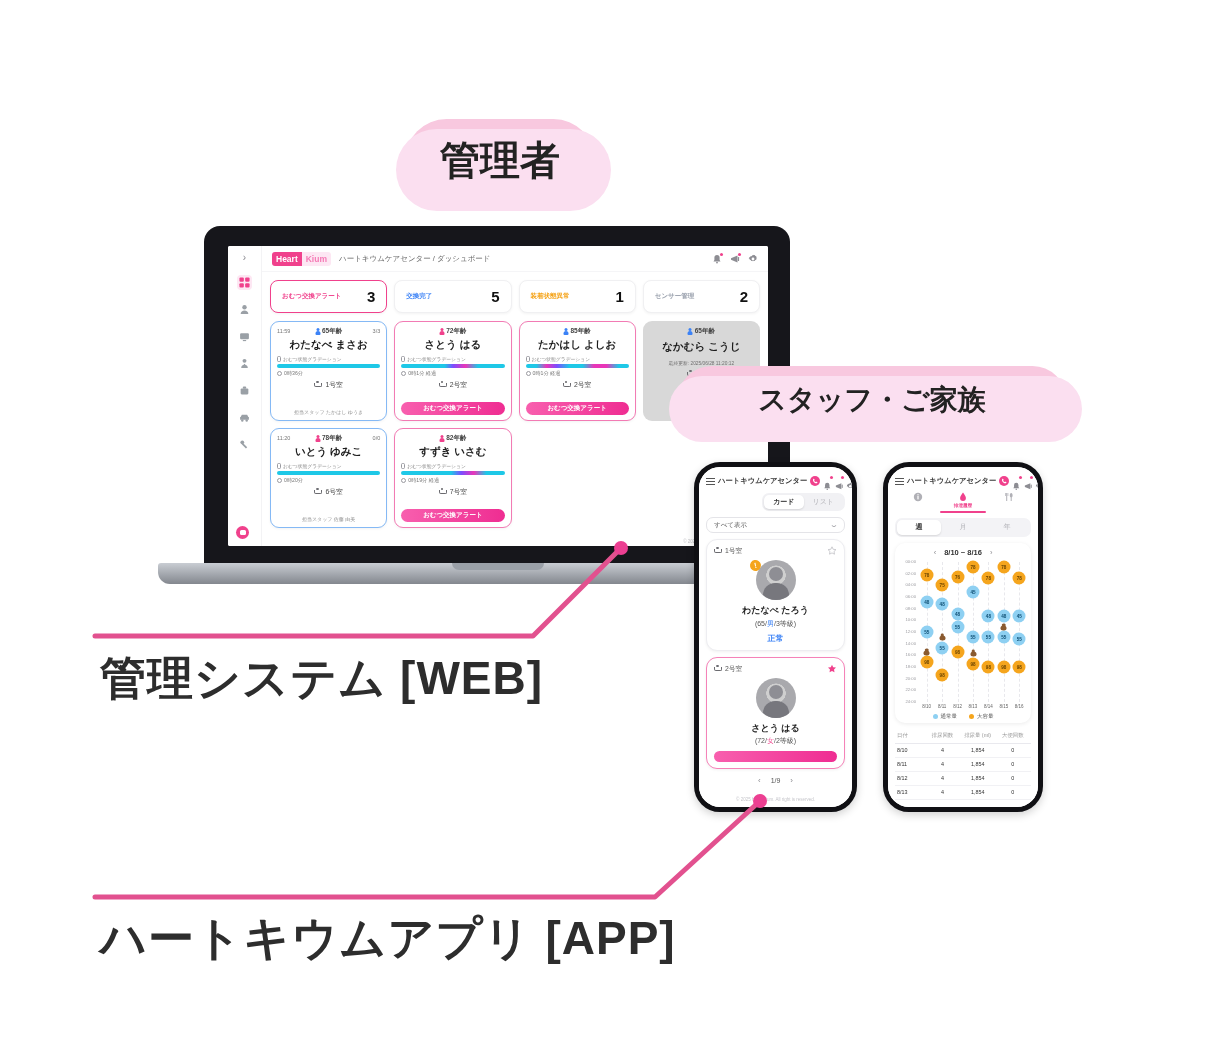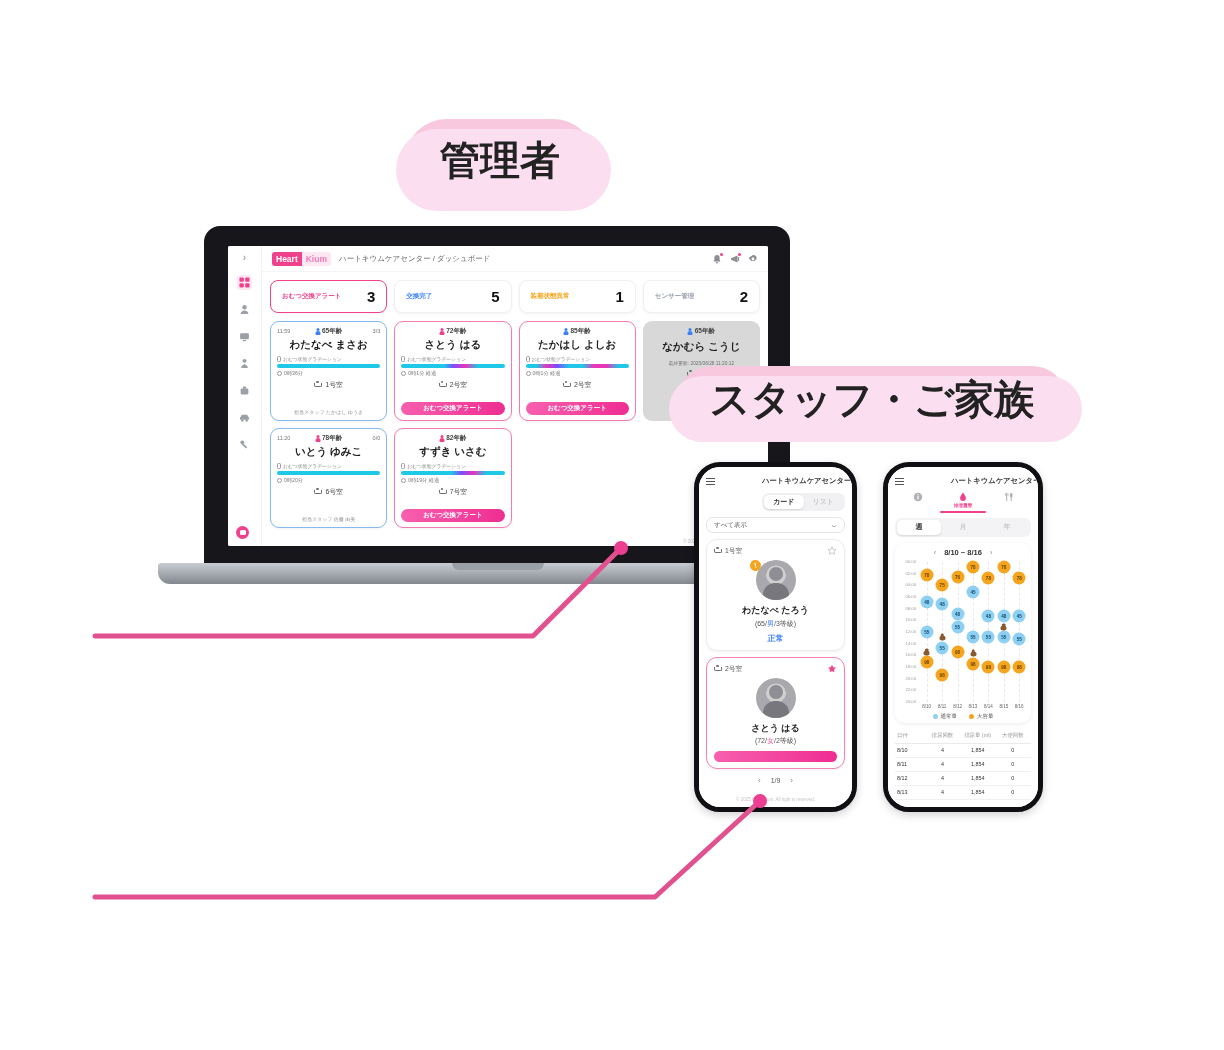--- a/index.html
+++ b/index.html
@@ -6,21 +6,21 @@
   html,body { background:#fff; }
   body { font-family:"Liberation Sans", sans-serif; }
   .stage { position:relative; width:1224px; height:1050px; background:#fff; overflow:hidden; }
 
   
   .bubble { position:absolute; display:flex; align-items:center; justify-content:center;
     background:#f8c8df; color:#222; font-weight:bold; z-index:5; }
   .bubble::after { content:""; position:absolute; top:10px; left:-9px; right:-16px; bottom:-9px;
     background:#fbdff0; border-radius:48px; z-index:-1; }
   .bubble-admin { left:405px; top:119px; width:190px; height:83px; border-radius:42px; font-size:40px; }
-  .bubble-staff { left:678px; top:366px; width:388px; height:67px; border-radius:34px; font-size:40px; }
+  .bubble-staff { left:678px; top:366px; width:388px; height:67px; border-radius:34px; font-size:28px; }
 
   
   .caption { position:absolute; font-size:46px; font-weight:bold; color:#2d2d2d; letter-spacing:1px; z-index:8; }
   .caption-web { left:100px; top:648px; }
   .caption-app { left:100px; top:908px; }
   .connectors { position:absolute; left:0; top:0; z-index:7; pointer-events:none; }
 
   
   .laptop-screen { position:absolute; left:204px; top:226px; width:586px; height:337px;
     background:#16161b; border-radius:16px 16px 0 0; z-index:2; }
@@ -103,21 +103,21 @@
 
   
   .phone { position:absolute; width:163px; height:350px; background:#fff; border:5px solid #101014;
     border-radius:26px; overflow:hidden; z-index:6; box-shadow:0 3px 8px rgba(0,0,0,.18); }
   .phone1 { left:694px; top:462px; }
   .phone2 { left:883px; top:462px; width:160px; }
   .p-content { position:relative; width:100%; height:100%; padding:7px 7px 5px; display:flex; flex-direction:column; background:#fff; }
   .p-header { display:flex; align-items:center; gap:3px; height:14px; }
   .burger { width:9px; height:7px; border-top:1.3px solid #555; border-bottom:1.3px solid #555; position:relative; cursor:pointer; flex:0 0 auto; }
   .burger::before { content:""; position:absolute; left:0; top:2px; width:9px; height:1.3px; background:#555; }
-  .p-title { font-size:7.3px; font-weight:bold; color:#3a3a3a; white-space:nowrap; flex:1;margin-left:44px; }
+  .p-title { font-size:7.3px; font-weight:bold; color:#3a3a3a; white-space:nowrap; flex:1; }
   .p-hicons { display:flex; gap:3px; align-items:center; }
   .pico-call { width:10px; height:10px; border-radius:50%; background:#f0418c; display:flex; align-items:center; justify-content:center; cursor:pointer; }
   .pico-call svg { width:6px; height:6px; fill:#fff; }
   .sico { position:relative; width:8.5px; height:8.5px; cursor:pointer; }
   .sico svg { width:8.5px; height:8.5px; fill:#8d8d93; }
   .sico .dot { position:absolute; right:-1px; top:-1px; width:3px; height:3px; border-radius:50%; background:#f0418c; }
 
   
   .seg-tabs { margin-top:5px; margin-left:auto; background:#f1f1f4; border-radius:7px; padding:2px; display:flex; }
   .seg-tabs .t { font-size:7px; padding:2px 9px; border-radius:5px; color:#b3b3b8; cursor:pointer; }
@@ -192,20 +192,22 @@
     <circle cx="760" cy="801" r="7" fill="#ec3f92"></circle>
   </svg>
 
   <div class="bubble bubble-admin">
       <span>管理者</span>
     </div>
   <div class="bubble bubble-staff">
       <span>スタッフ・ご家族</span>
     </div>
 
+  <div class="caption caption-web">管理システム [WEB]</div>
+  <div class="caption caption-app">ハートキウムアプリ [APP]</div>
 
   <div class="laptop-screen"></div>
   <div class="laptop-base"></div>
   <div class="display">
     <div class="topbar">
       <div class="logo">
         <span class="l1">Heart</span>
         <span class="l2">Kium</span>
       </div>
       <span class="crumb">ハートキウムケアセンター / ダッシュボード</span>

